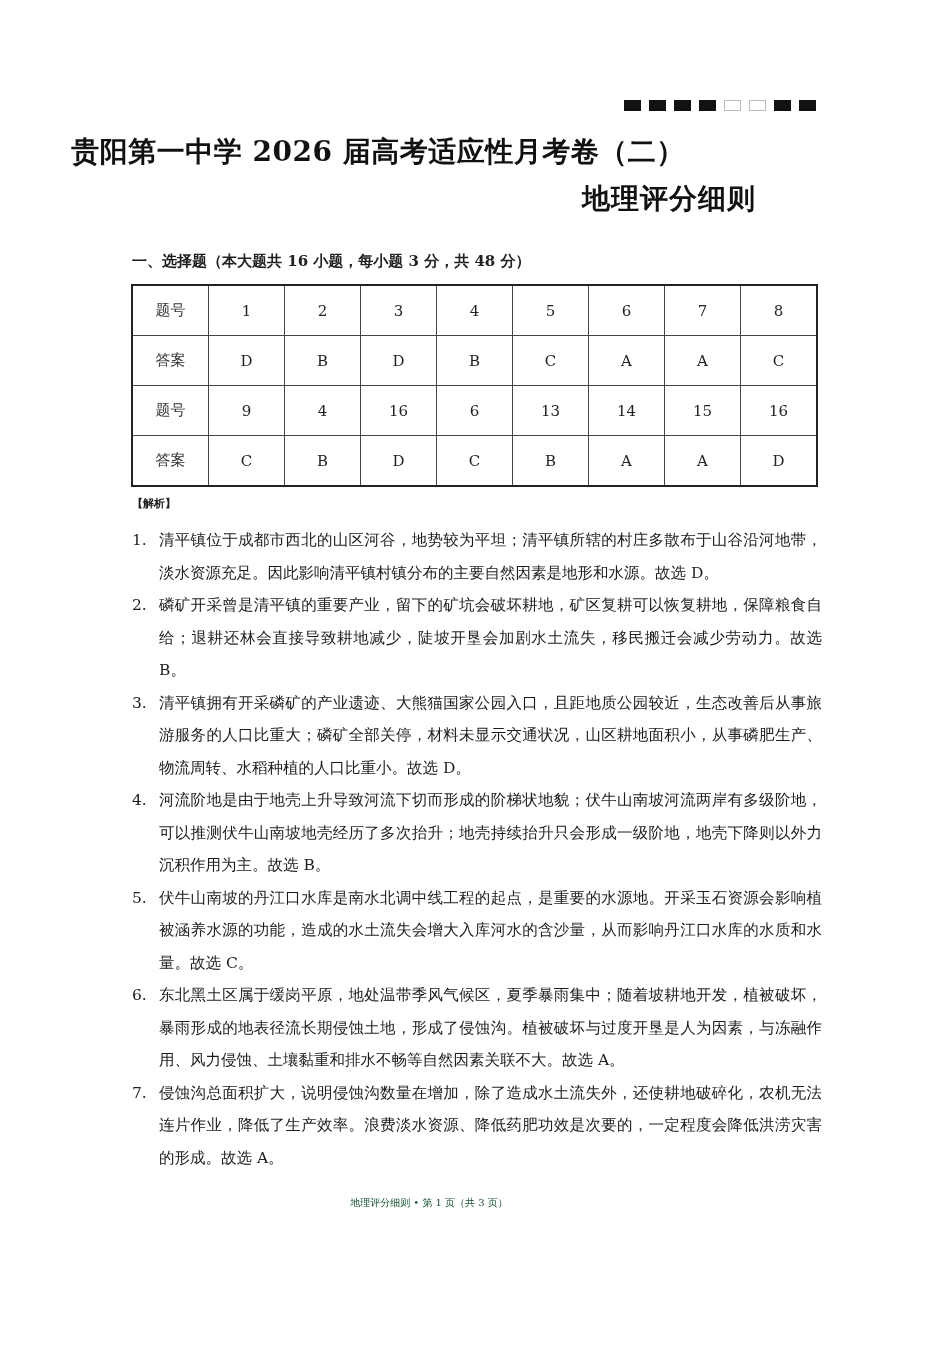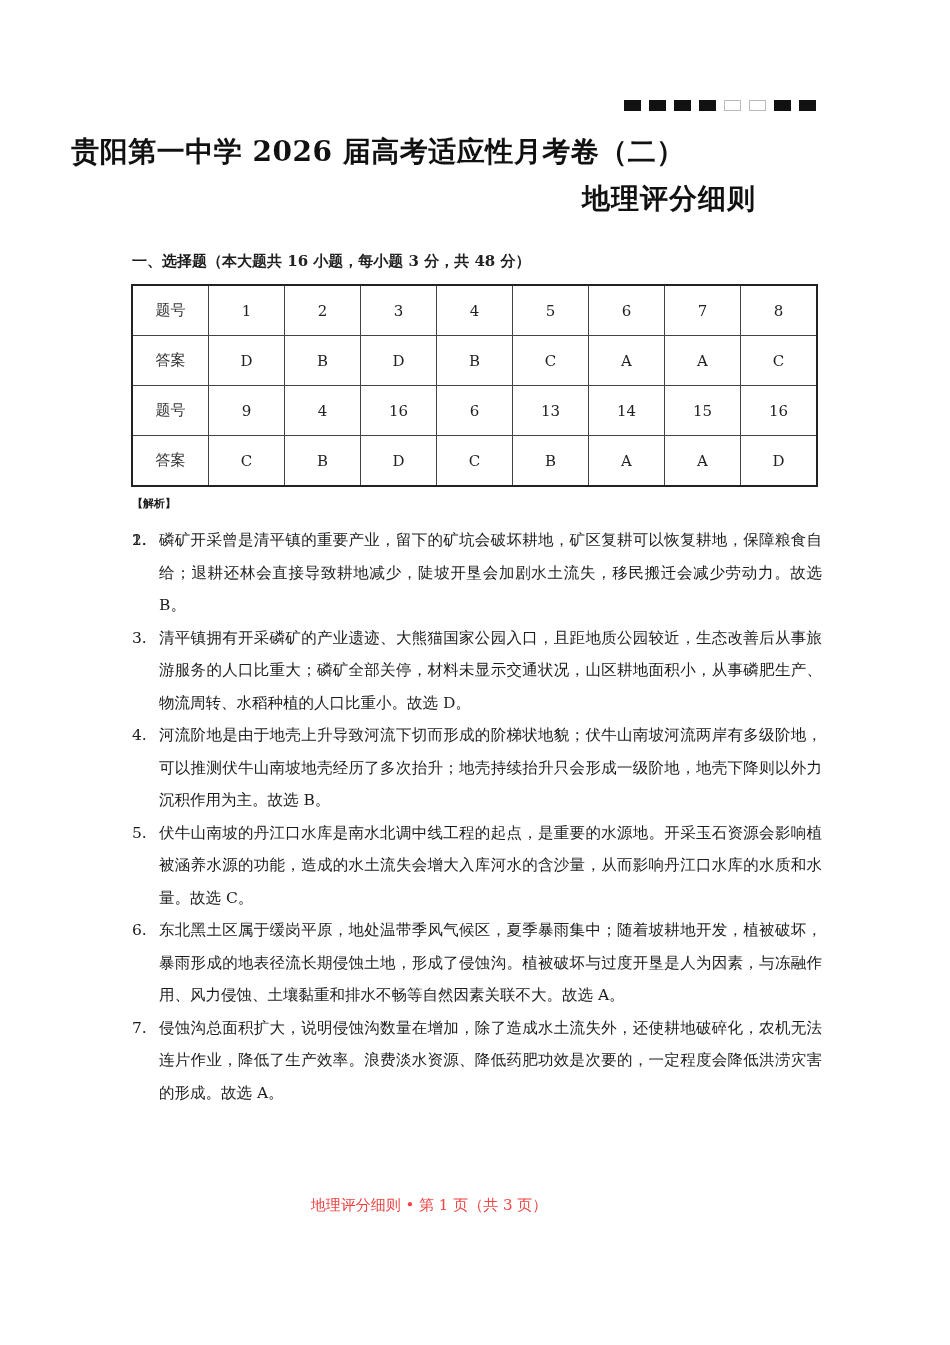--- a/index.html
+++ b/index.html
@@ -44,21 +44,21 @@
       position: absolute; left: 132px; top: 496px; font-size: 11px; font-weight: bold;
     }
     .items { position: absolute; left: 132px; top: 524px; width: 690px; }
     .item {
       position: relative; padding-left: 27px; font-size: 15.5px;
       line-height: 32.5px; text-align: justify; color: #1c1c1c;
     }
     .item .num { position: absolute; left: 0; top: 0; }
     .footer {
       position: absolute; top: 1196px; left: 0; width: 858px; text-align: center;
-      font-size: 15px; color: #ef4444;
+      font-size: 10px; color: #14532d;
     }
   </style>
 </head>
 <body>
 
 <div class="marks">
   <div class="mark filled"></div>
   <div class="mark filled"></div>
   <div class="mark filled"></div>
   <div class="mark filled"></div>
@@ -120,21 +120,21 @@
         <td>A</td>
         <td>A</td>
         <td>D</td>
       </tr>
     </tbody>
 </table>
 
 <div class="jiexi">【解析】</div>
 
 <div class="items">
-  <div class="item"><span class="num">1.</span></div>
+  <div class="item"><span class="num">1.</span><span>清平镇位于成都市西北的山区河谷，地势较为平坦；清平镇所辖的村庄多散布于山谷沿河地带，淡水资源充足。因此影响清平镇村镇分布的主要自然因素是地形和水源。故选 D。</span></div>
   <div class="item"><span class="num">2.</span><span>磷矿开采曾是清平镇的重要产业，留下的矿坑会破坏耕地，矿区复耕可以恢复耕地，保障粮食自给；退耕还林会直接导致耕地减少，陡坡开垦会加剧水土流失，移民搬迁会减少劳动力。故选 B。</span></div>
   <div class="item"><span class="num">3.</span><span>清平镇拥有开采磷矿的产业遗迹、大熊猫国家公园入口，且距地质公园较近，生态改善后从事旅游服务的人口比重大；磷矿全部关停，材料未显示交通状况，山区耕地面积小，从事磷肥生产、物流周转、水稻种植的人口比重小。故选 D。</span></div>
   <div class="item"><span class="num">4.</span><span>河流阶地是由于地壳上升导致河流下切而形成的阶梯状地貌；伏牛山南坡河流两岸有多级阶地，可以推测伏牛山南坡地壳经历了多次抬升；地壳持续抬升只会形成一级阶地，地壳下降则以外力沉积作用为主。故选 B。</span></div>
   <div class="item"><span class="num">5.</span><span>伏牛山南坡的丹江口水库是南水北调中线工程的起点，是重要的水源地。开采玉石资源会影响植被涵养水源的功能，造成的水土流失会增大入库河水的含沙量，从而影响丹江口水库的水质和水量。故选 C。</span></div>
   <div class="item"><span class="num">6.</span><span>东北黑土区属于缓岗平原，地处温带季风气候区，夏季暴雨集中；随着坡耕地开发，植被破坏，暴雨形成的地表径流长期侵蚀土地，形成了侵蚀沟。植被破坏与过度开垦是人为因素，与冻融作用、风力侵蚀、土壤黏重和排水不畅等自然因素关联不大。故选 A。</span></div>
   <div class="item"><span class="num">7.</span><span>侵蚀沟总面积扩大，说明侵蚀沟数量在增加，除了造成水土流失外，还使耕地破碎化，农机无法连片作业，降低了生产效率。浪费淡水资源、降低药肥功效是次要的，一定程度会降低洪涝灾害的形成。故选 A。</span></div>
 </div>
 
 <div class="footer">地理评分细则 • 第 1 页（共 3 页）</div>
 

